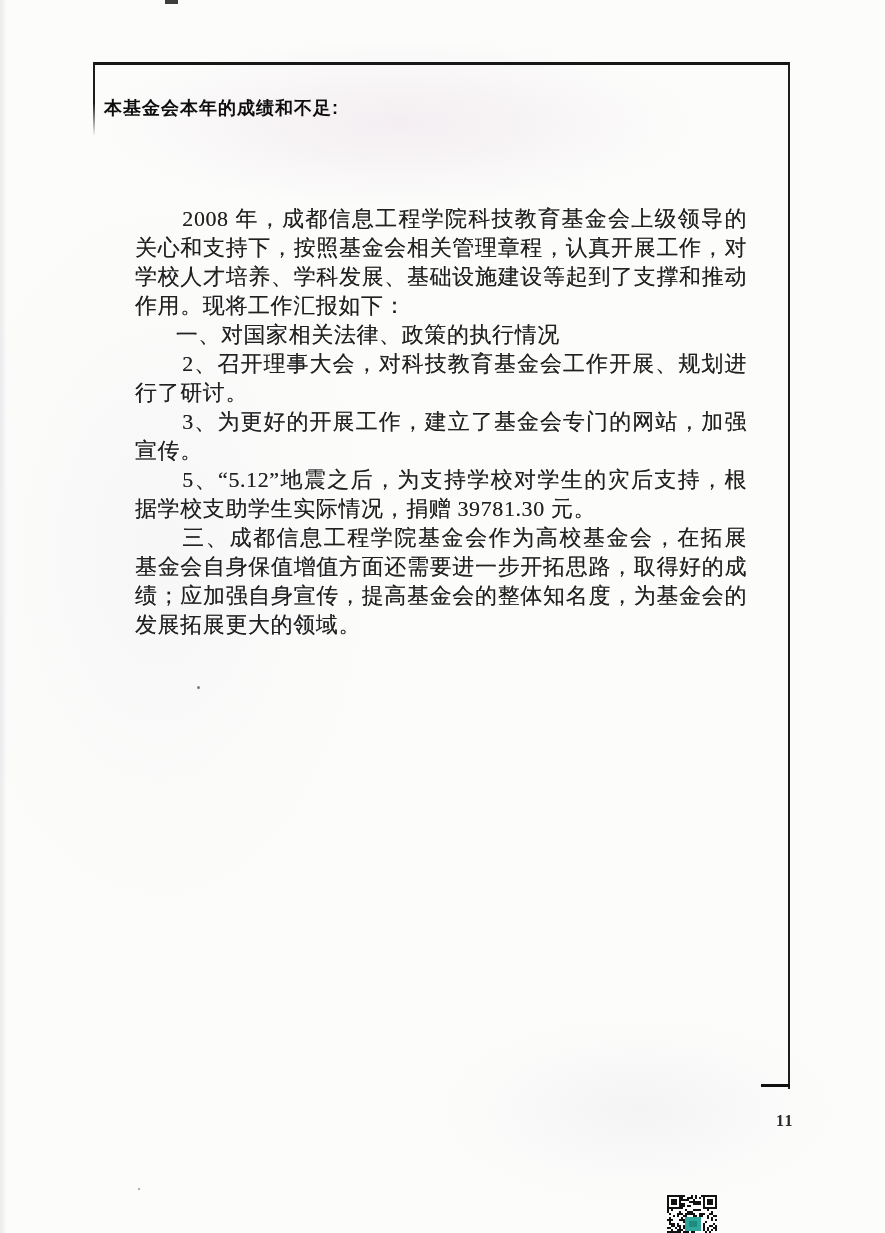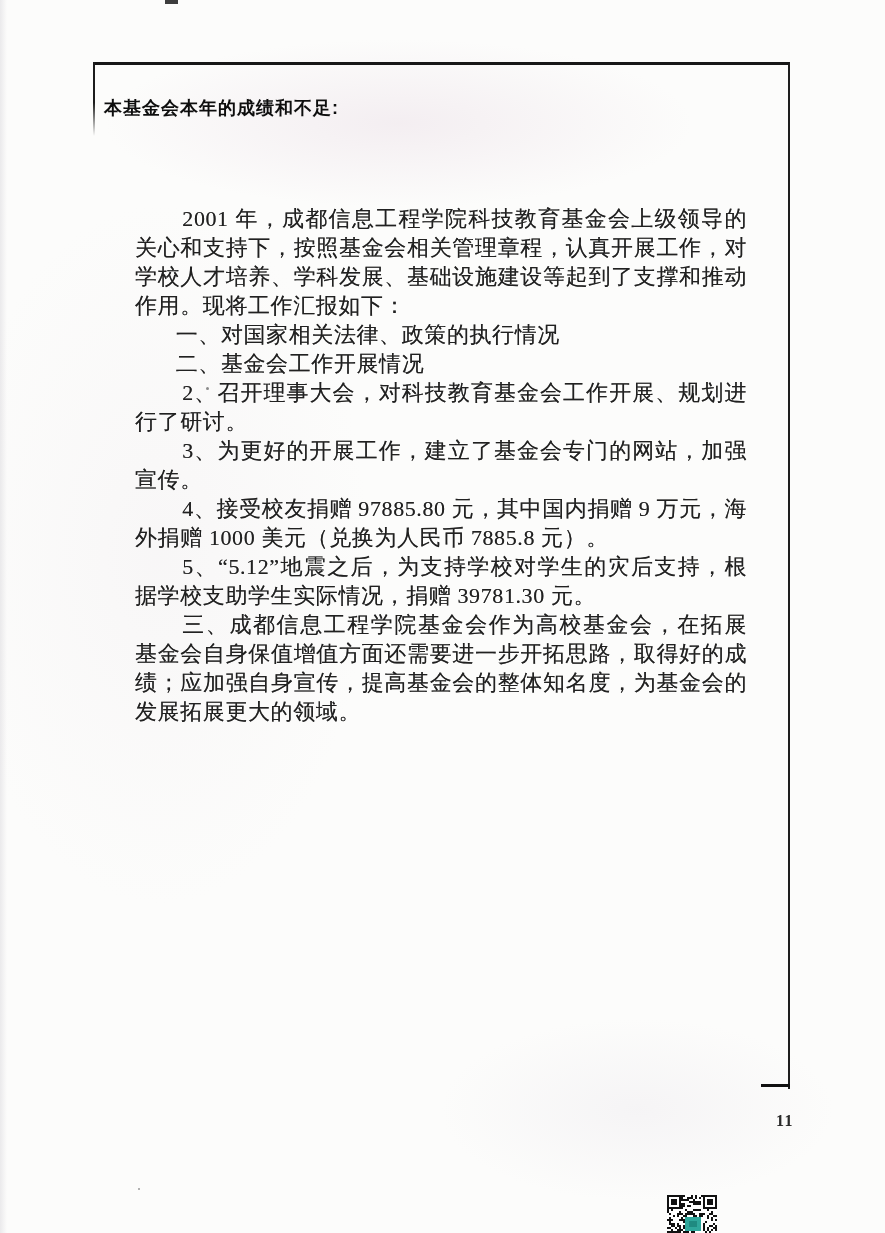--- a/index.html
+++ b/index.html
@@ -67,26 +67,24 @@
 
   <div class="top-tick"></div>
 
   <div class="doc-box"></div>
   <div class="left-border-stub"></div>
   <div class="bottom-corner-stub"></div>
 
   <div class="doc-header">本基金会本年的成绩和不足:</div>
 
   <div class="doc-text">
-      <p class="para body">2001 年，成都信息工程学院科技教育基金会上级领导的关心和支持下，按照基金会相关管理章程，认真开展工作，对学校人才培养、学科发展、基础设施建设等起到了支撑和推动作用。现将工作汇报如下：</p>
+      <p class="para body">2008 年，成都信息工程学院科技教育基金会上级领导的关心和支持下，按照基金会相关管理章程，认真开展工作，对学校人才培养、学科发展、基础设施建设等起到了支撑和推动作用。现将工作汇报如下：</p>
       <p class="para heading">一、对国家相关法律、政策的执行情况</p>
-      <p class="para heading">二、基金会工作开展情况</p>
       <p class="para body">2、召开理事大会，对科技教育基金会工作开展、规划进行了研讨。</p>
       <p class="para body">3、为更好的开展工作，建立了基金会专门的网站，加强宣传。</p>
-      <p class="para body">4、接受校友捐赠 97885.80 元，其中国内捐赠 9 万元，海外捐赠 1000 美元（兑换为人民币 7885.8 元）。</p>
       <p class="para body">5、“5.12”地震之后，为支持学校对学生的灾后支持，根据学校支助学生实际情况，捐赠 39781.30 元。</p>
       <p class="para body">三、成都信息工程学院基金会作为高校基金会，在拓展基金会自身保值增值方面还需要进一步开拓思路，取得好的成绩；应加强自身宣传，提高基金会的整体知名度，为基金会的发展拓展更大的领域。</p>
     </div>
 
   <div class="page-number">11</div>
 
   <div class="qr-stamp">
     <svg id="qr-svg" width="50" height="50" viewBox="0 0 25 25" xmlns="http://www.w3.org/2000/svg">
         <rect x="0" y="0" width="25" height="25" fill="#ffffff"></rect>
         <rect x="0" y="0" width="1" height="1" fill="#111111"></rect>

